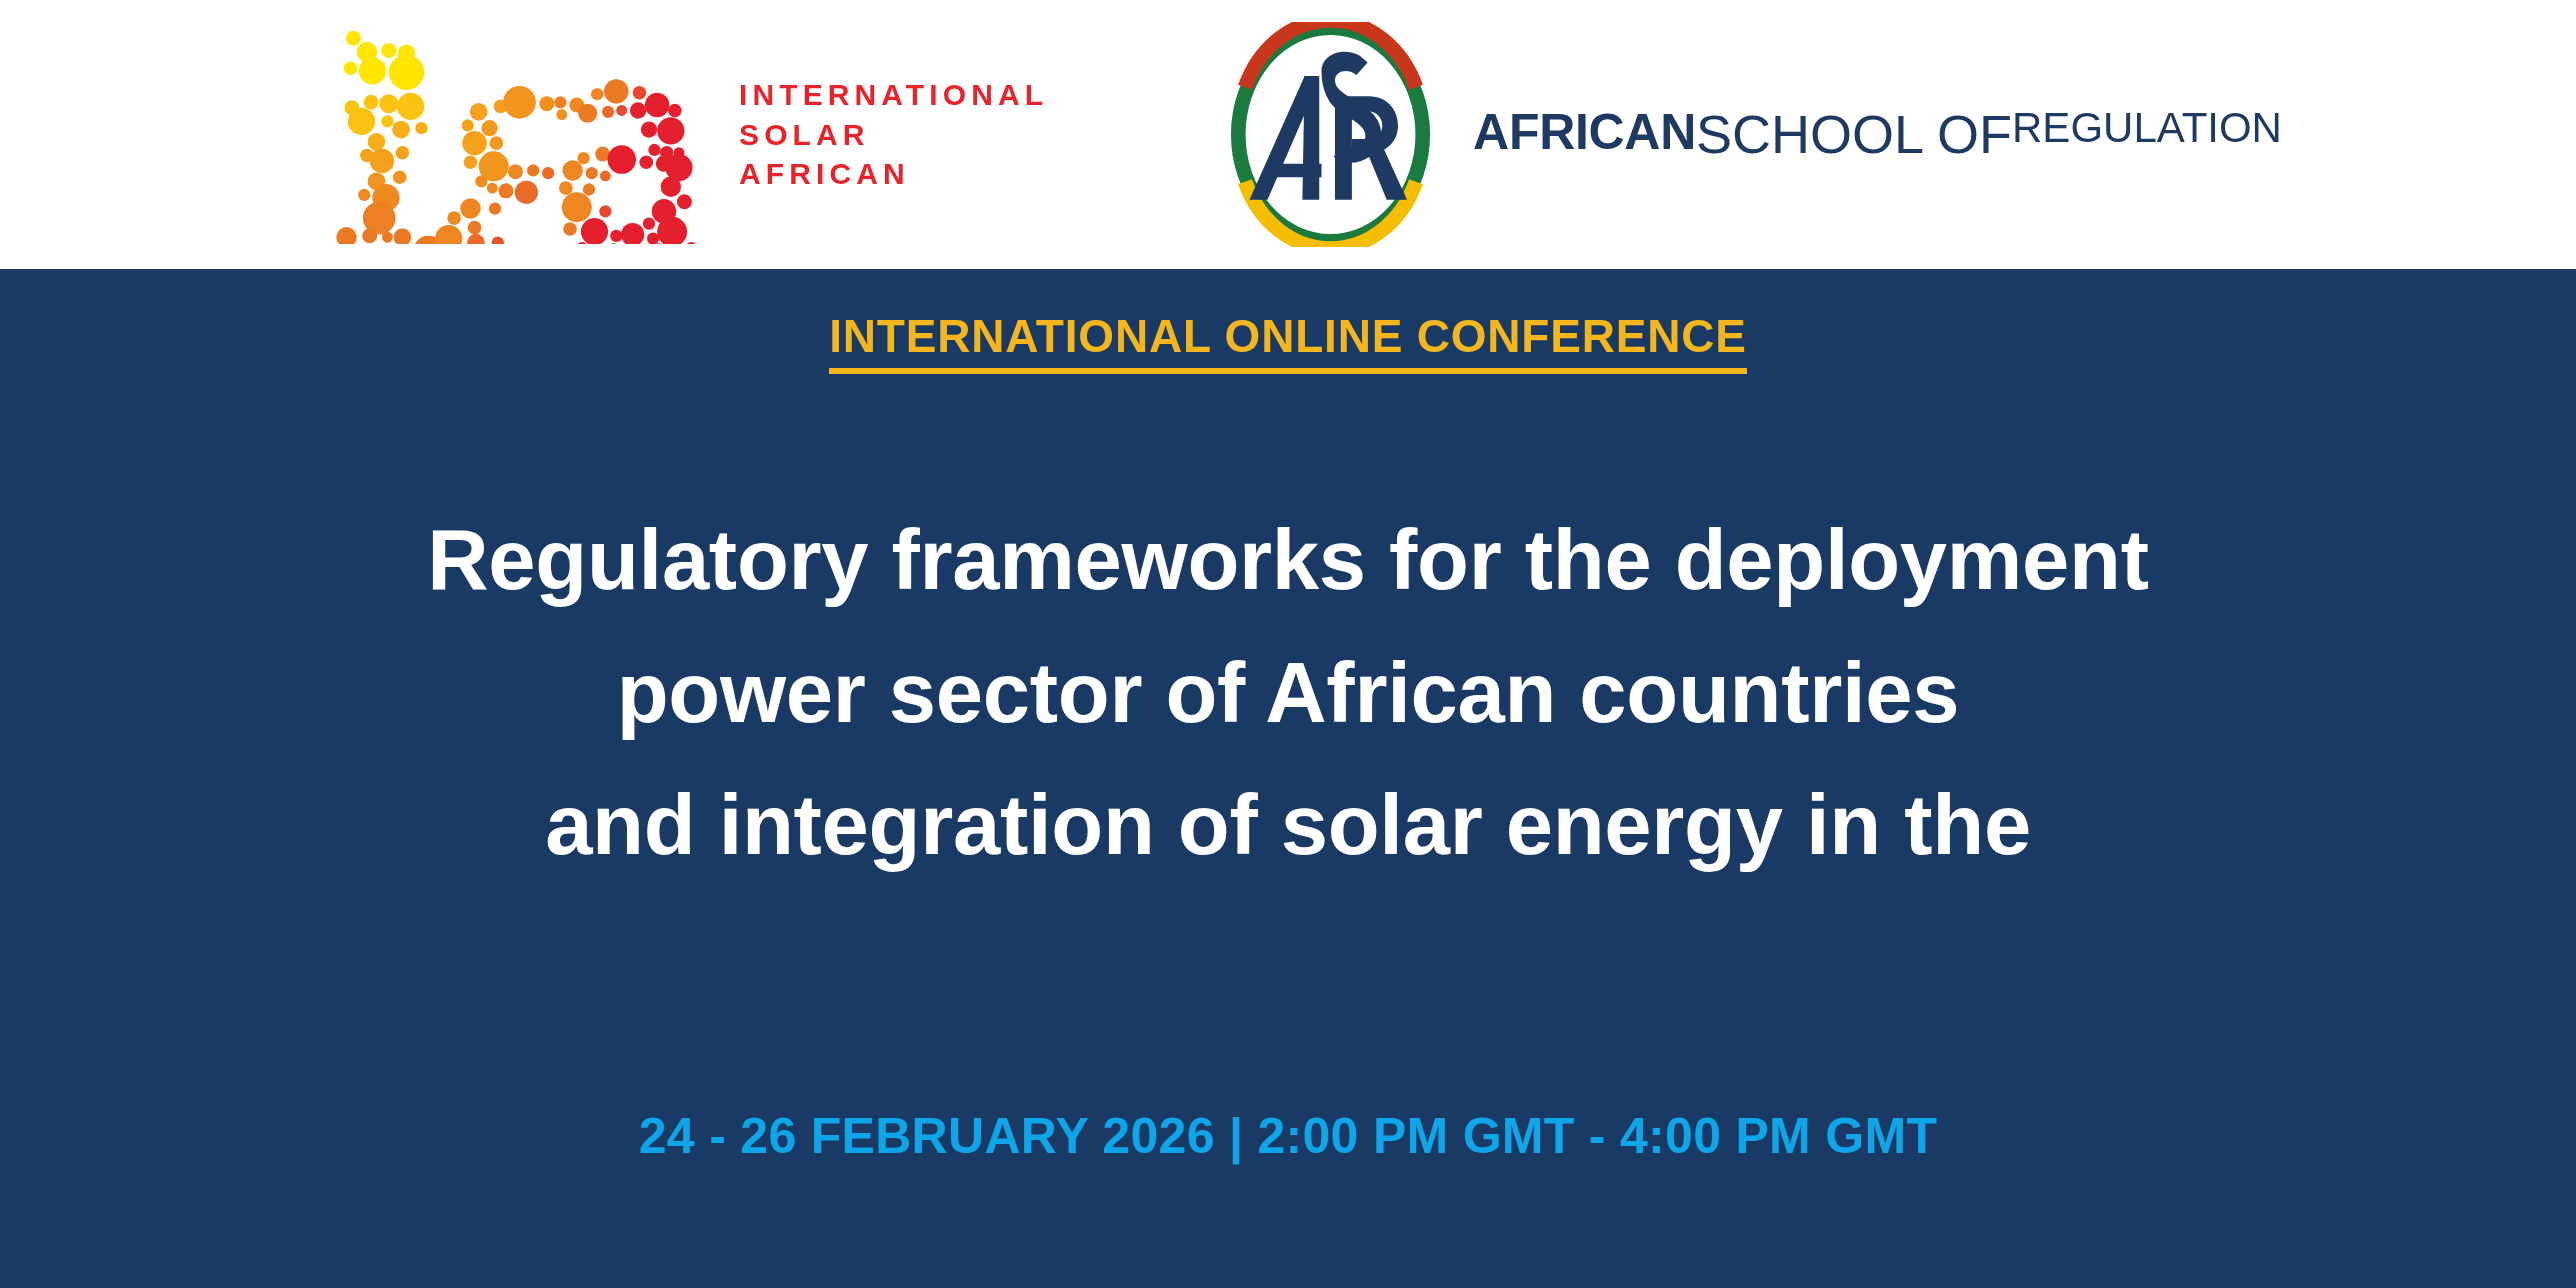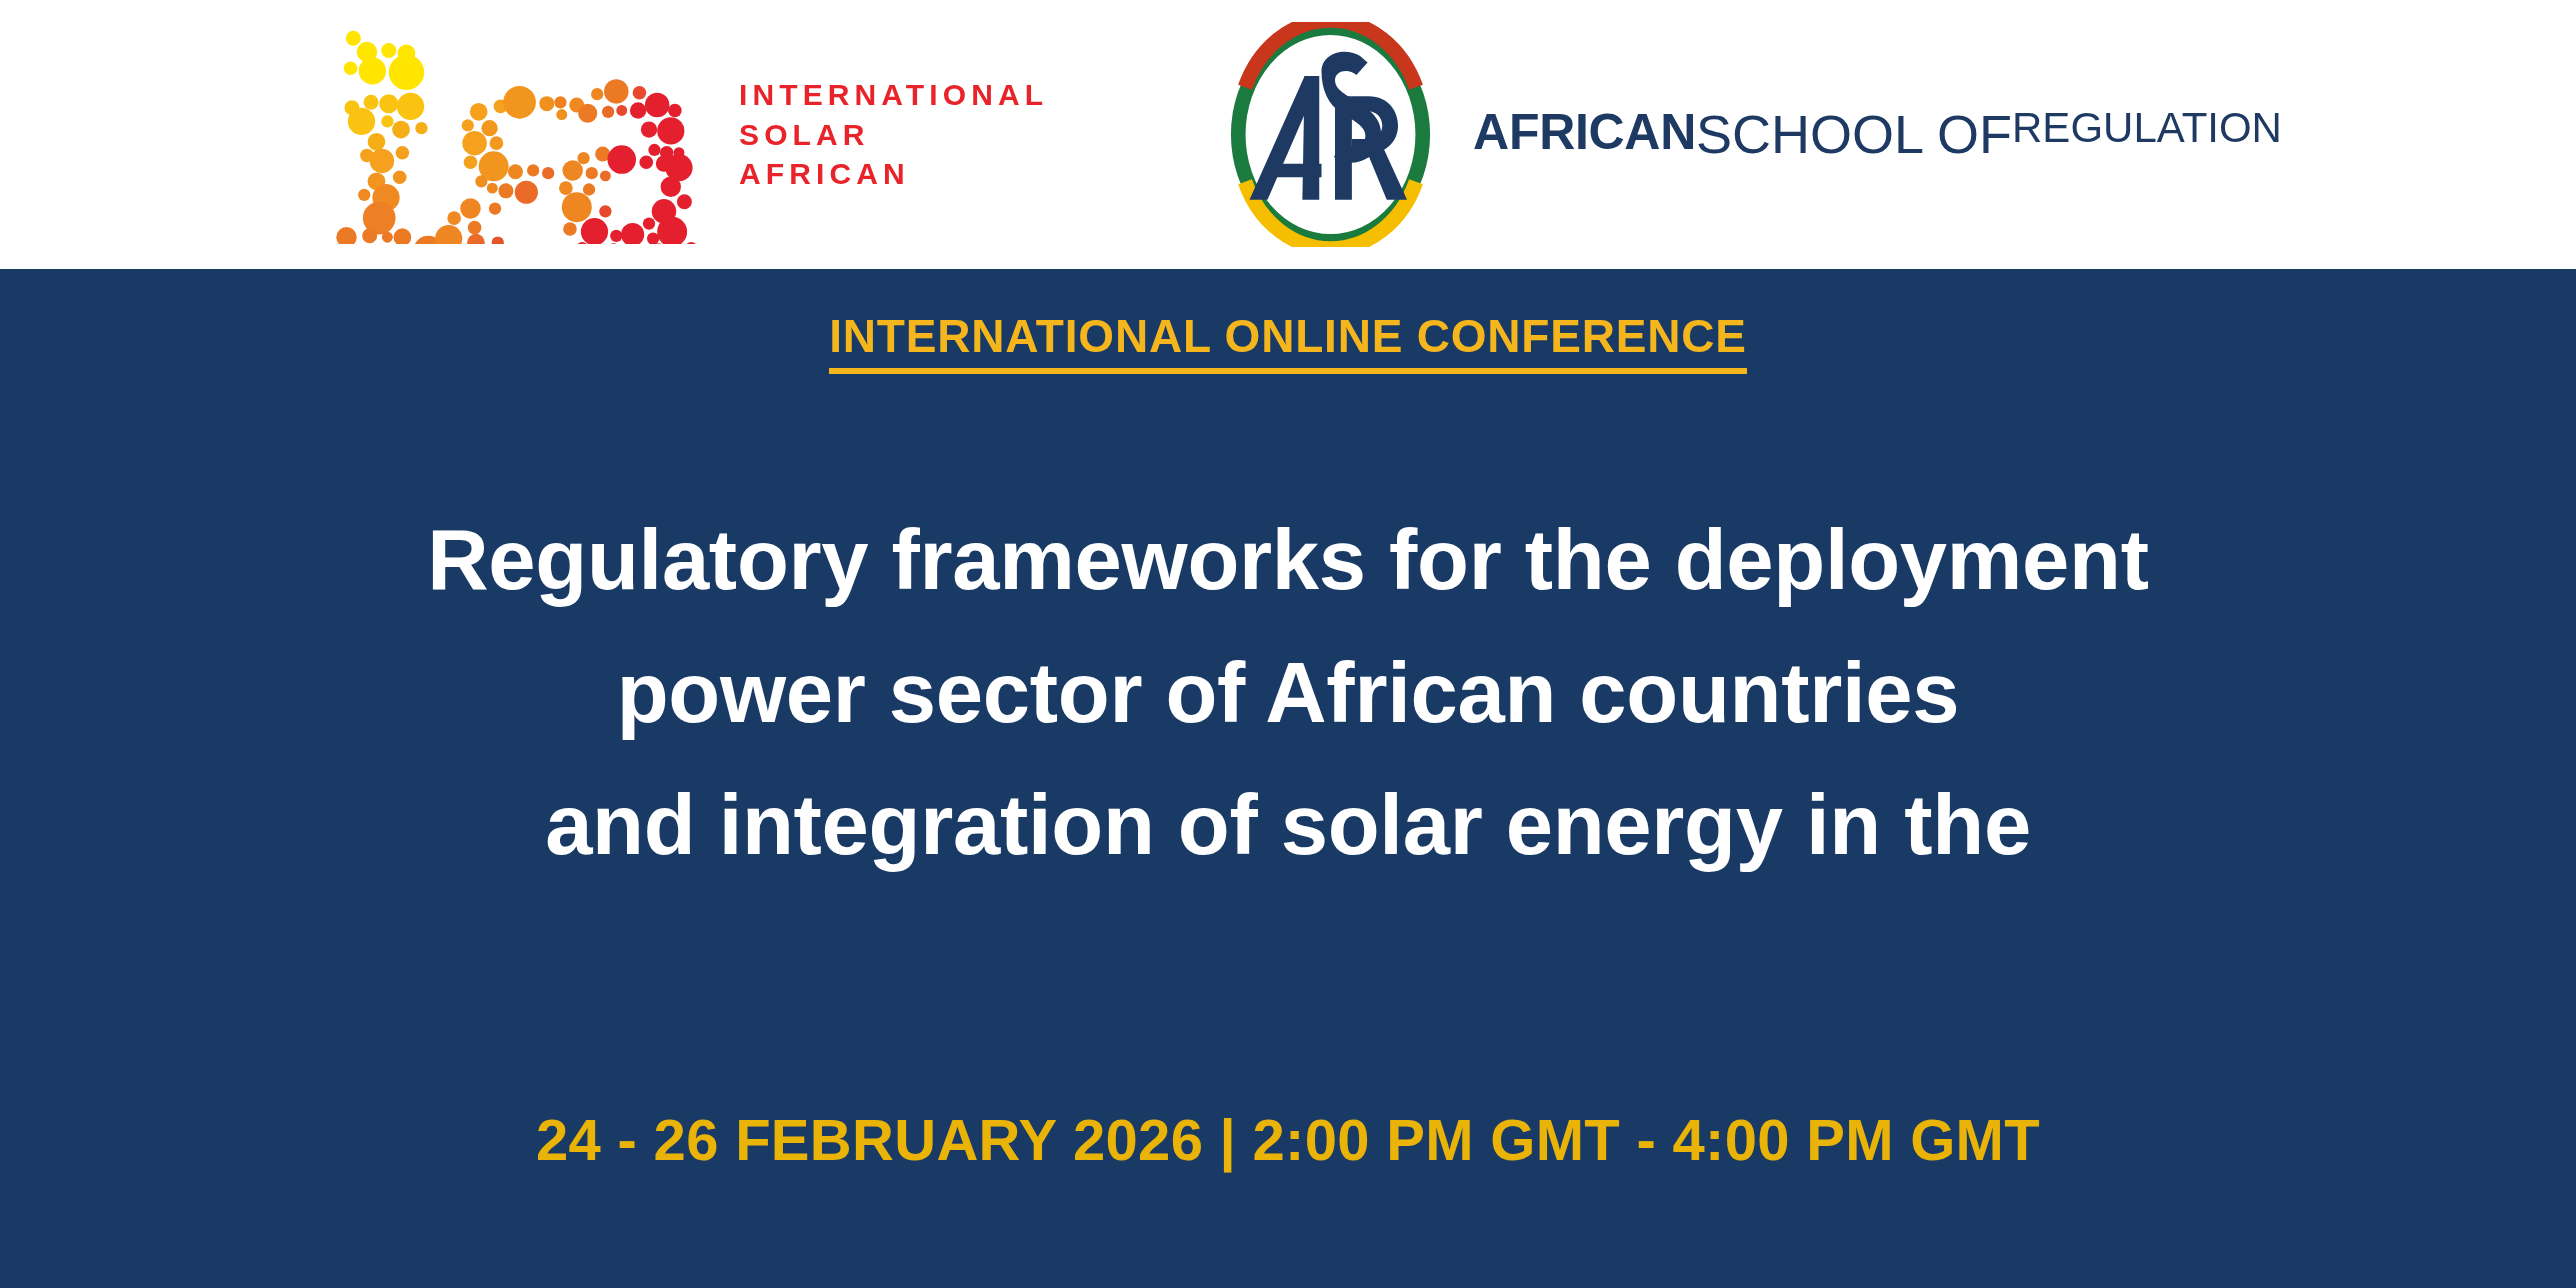--- a/index.html
+++ b/index.html
@@ -65,21 +65,21 @@
     color:#ffffff;font-weight:700;font-size:85px;
     line-height:1.56;letter-spacing:-0.3px;
     white-space:nowrap;text-align:center;
   }
 
   .date-wrap{
     position:absolute;left:0;top:842px;width:2576px;
     display:flex;justify-content:center;
   }
   .date-line{
-    color:#eab308;font-size:58px;font-weight:700;
+    color:#0ea5e9;font-size:50px;font-weight:700;
     letter-spacing:0.3px;line-height:1;white-space:nowrap;
   }
 </style>
 </head>
 <body>
 
 <div class="poster">
 
   <div class="header-band">
     <div class="logo-row">

